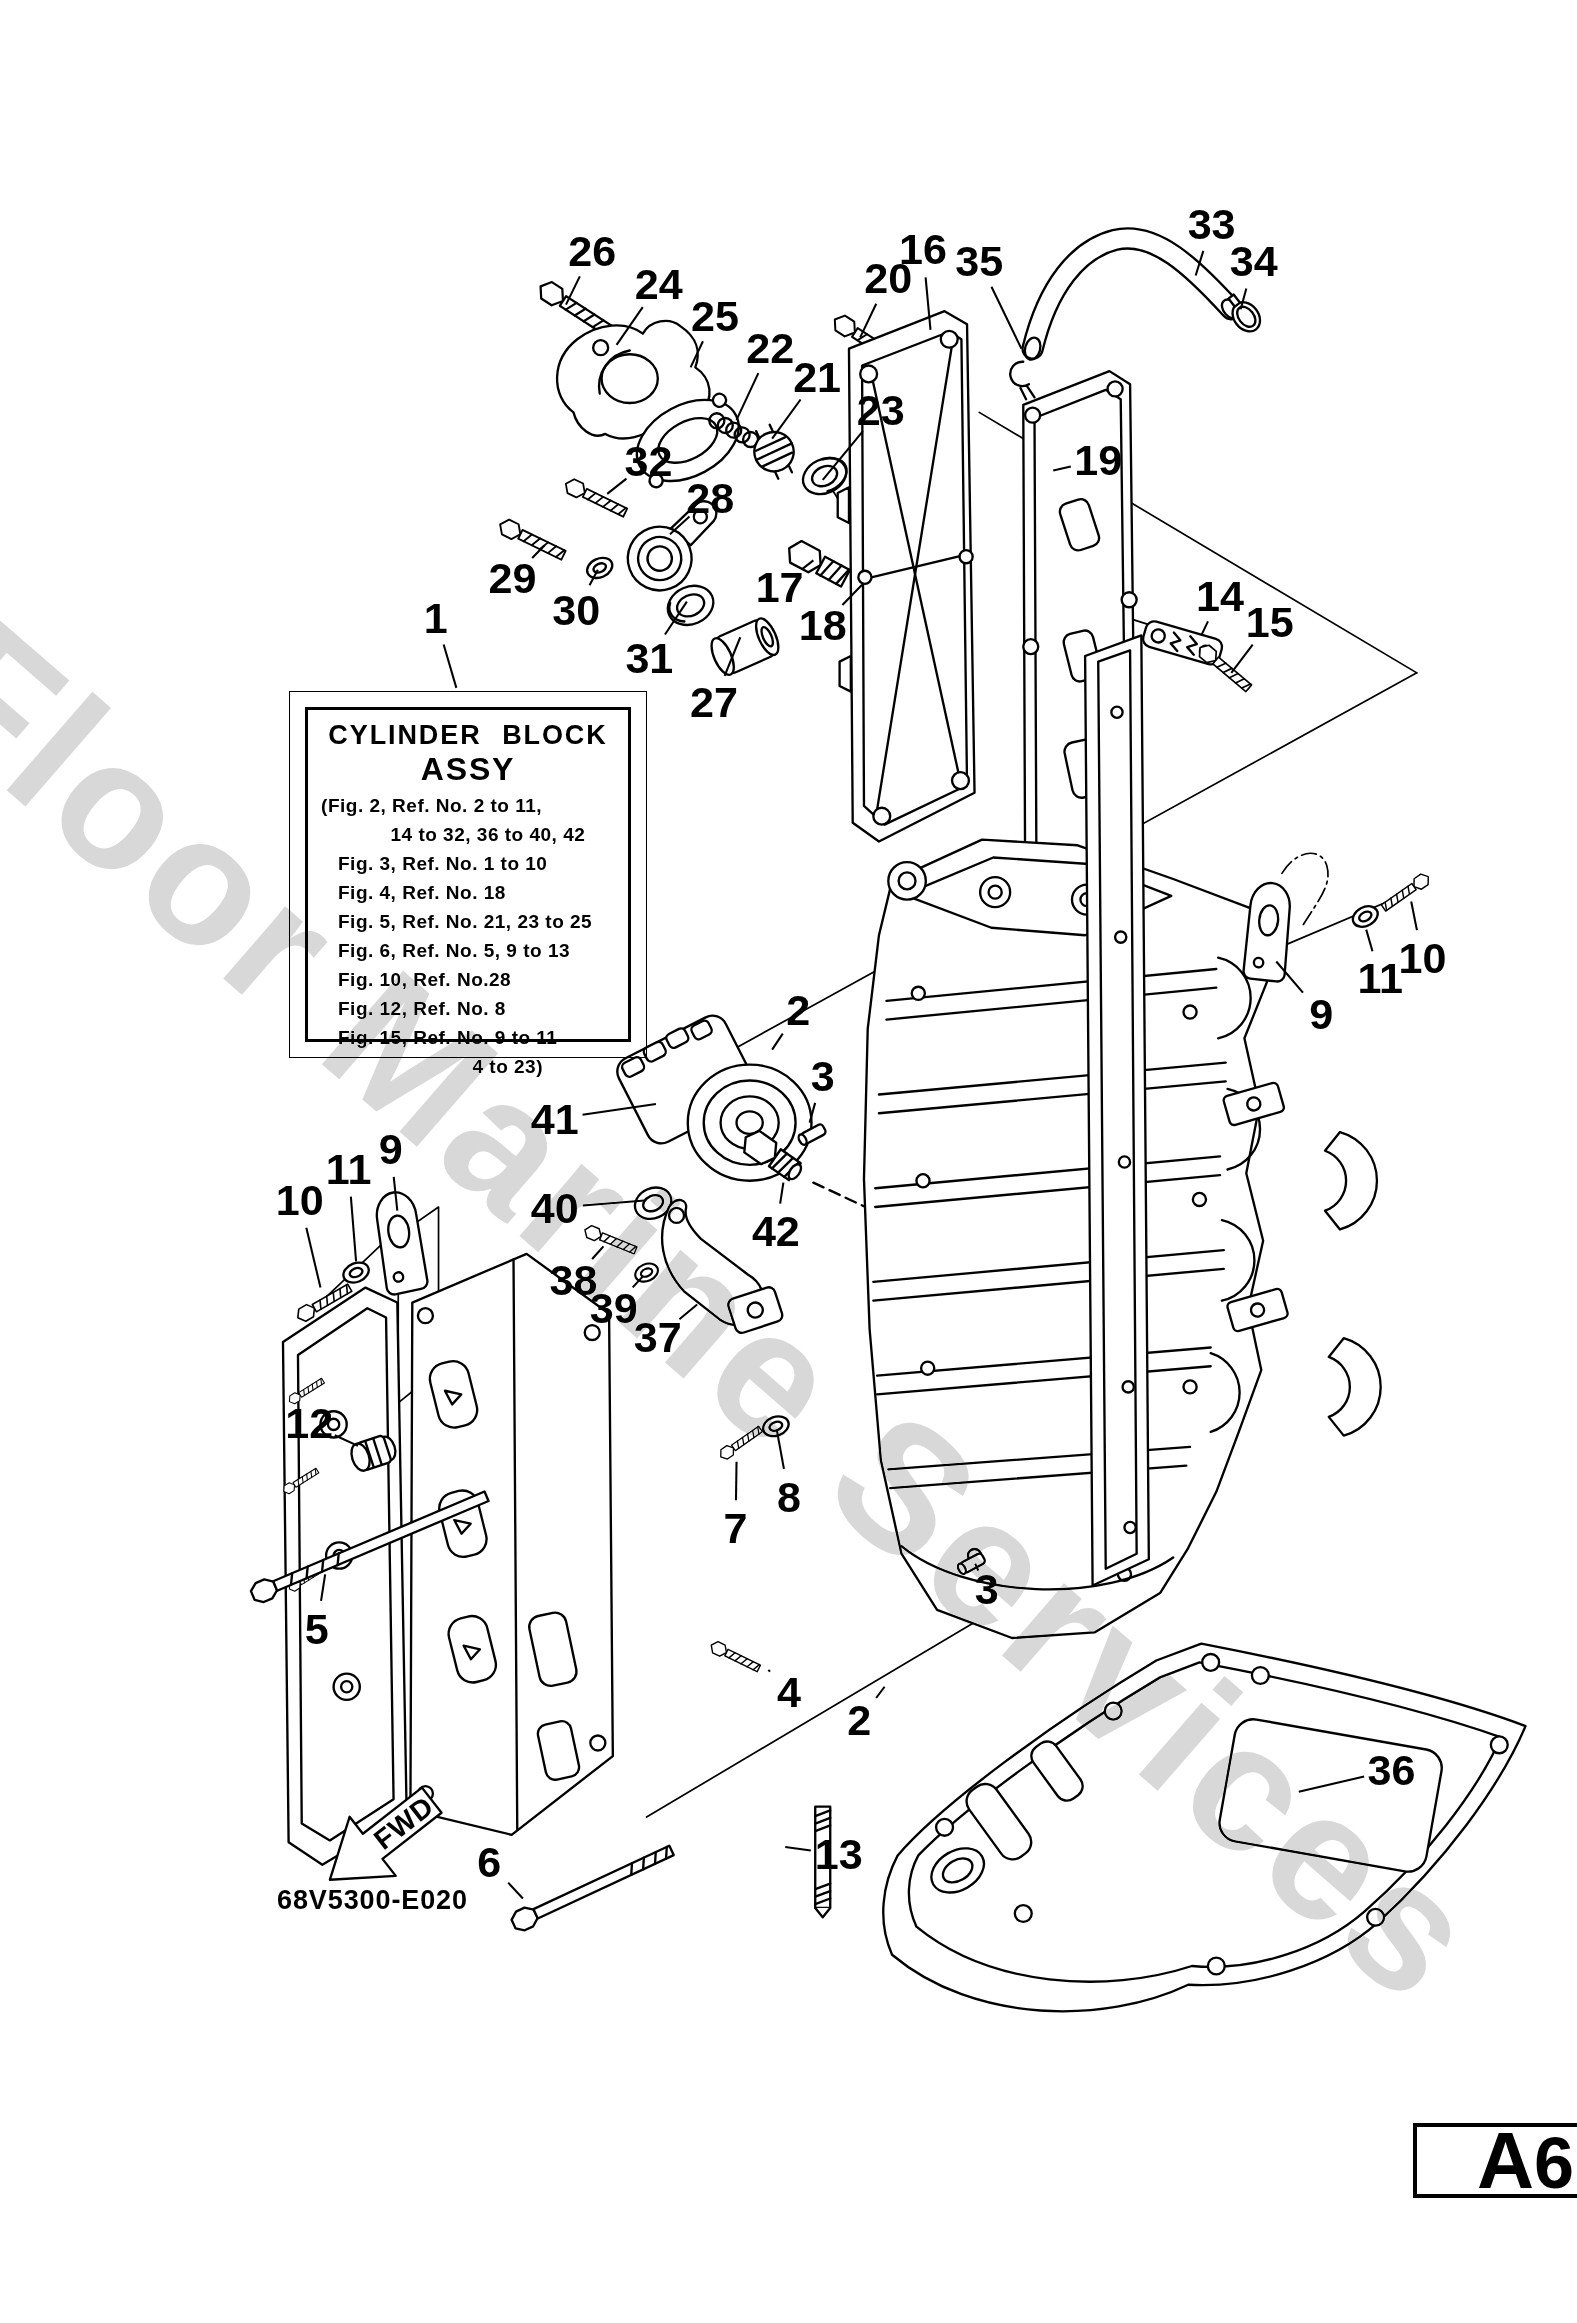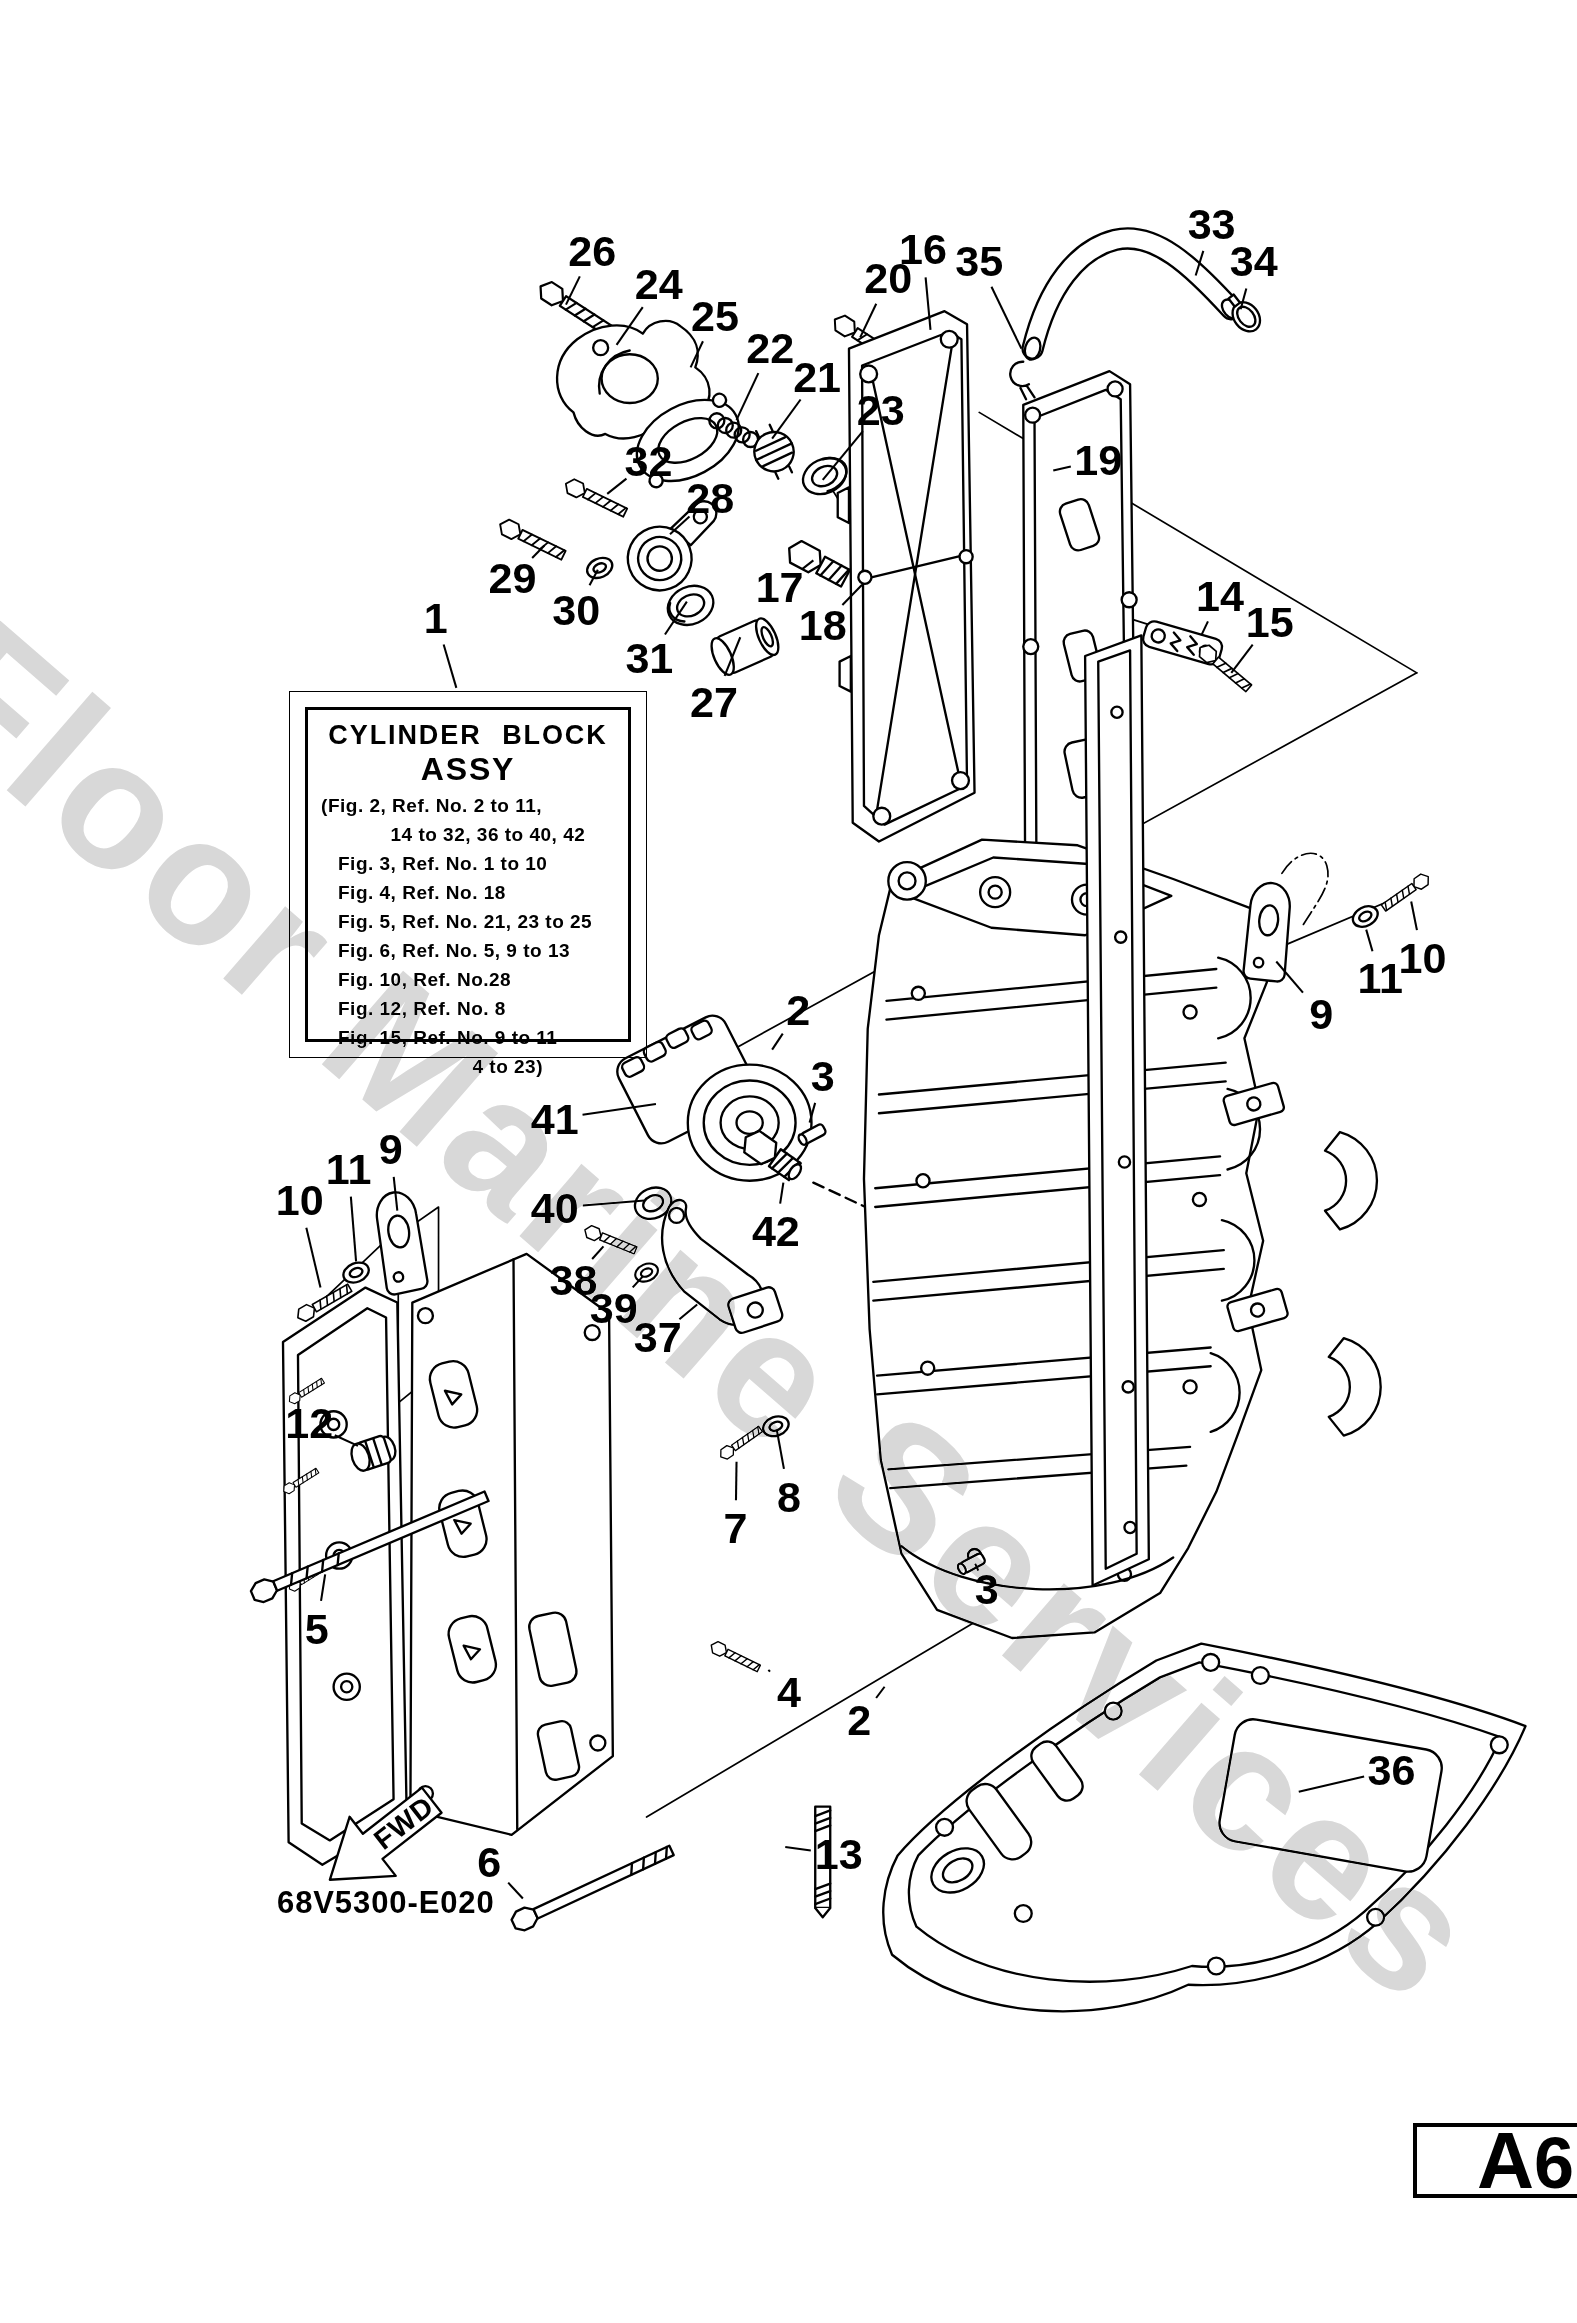--- a/index.html
+++ b/index.html
@@ -14,21 +14,21 @@
   #infobox{position:absolute;left:289px;top:691px;width:358px;height:367px;z-index:2;
            border:1.9px solid #000;padding:15px;background:transparent;box-sizing:border-box;}
   #infobox .inner{border:3.7px solid #000;height:100%;box-sizing:border-box;padding:7.5px 7.5px 3.7px 7.5px;}
   .ib-title{font-size:27px;font-weight:700;text-align:center;letter-spacing:1.9px;word-spacing:11.2px;line-height:34px;}
   .ib-title2{font-size:32px;font-weight:700;text-align:center;letter-spacing:1.9px;line-height:34px;margin-bottom:5.6px;}
   .ib-line{font-size:19px;font-weight:700;line-height:29px;letter-spacing:0.5px;white-space:nowrap;}
   .ind-a{padding-left:5.6px;}
   .ind-b{padding-left:75px;}
   .ind-c{padding-left:22.5px;}
   .ind-d{padding-left:157px;}
-  #drawcode{position:absolute;left:277px;top:1885px;font-size:31px;font-weight:600;letter-spacing:0.9px;z-index:2;}
+  #drawcode{position:absolute;left:277px;top:1885px;font-size:27px;font-weight:600;letter-spacing:0.9px;z-index:2;}
   #pagebox{position:absolute;left:1413px;top:2123px;width:234px;height:75px;border:4.7px solid #000;
            z-index:2;background:#fff;display:flex;align-items:center;padding-left:60px;box-sizing:border-box;}
   #pagelabel{font-size:72px;font-weight:700;line-height:1;}
   #pagelabel::first-letter{font-size:79px;}
   #watermark{position:absolute;left:19px;top:581px;z-index:5;pointer-events:none;
              font-size:180px;font-weight:700;color:#d8d8d8;letter-spacing:5.6px;white-space:nowrap;
              transform:rotate(41deg);transform-origin:0 0;mix-blend-mode:darken;}
 </style>
 </head>
 <body>

